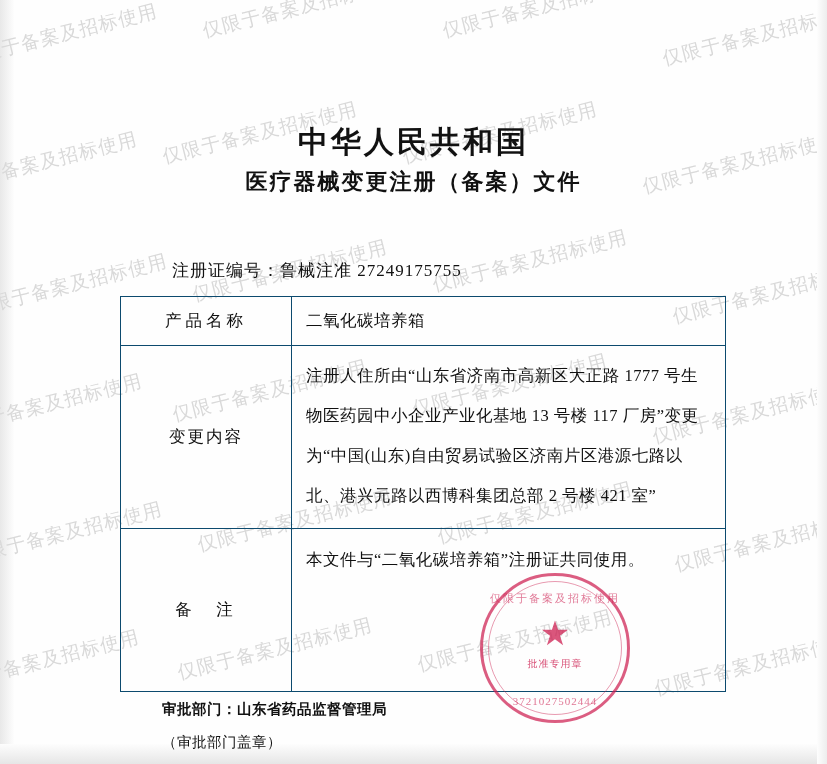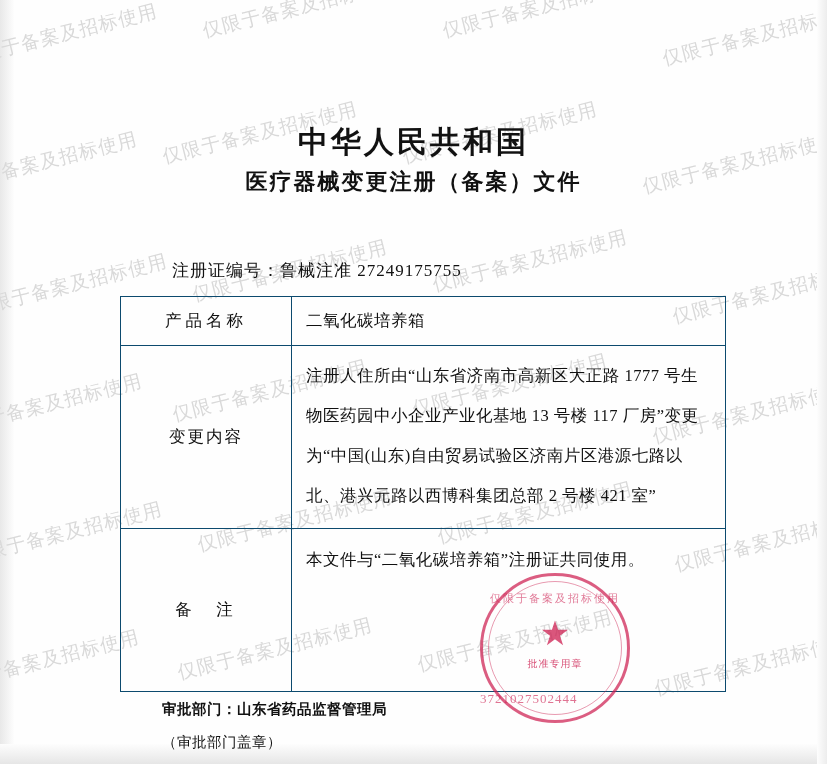--- a/index.html
+++ b/index.html
@@ -194,22 +194,23 @@
     top: 84px;
     text-align: center;
     color: rgba(205, 30, 80, 0.78);
     font-size: 10px;
     letter-spacing: 1px;
   }
   .seal-bottom-text {
     position: absolute;
     left: 0; right: 0;
     bottom: 16px;
+    text-align: center;
     color: rgba(205, 30, 80, 0.62);
-    font-size: 13px;
+    font-size: 11px;
     letter-spacing: 1px;
   }
 </style>
 </head>
 <body>
 
 <div class="page">
 
   <div class="watermarks">
     <div class="wm" style="left:-40px;  top:22px;">仅限于备案及招标使用</div>

